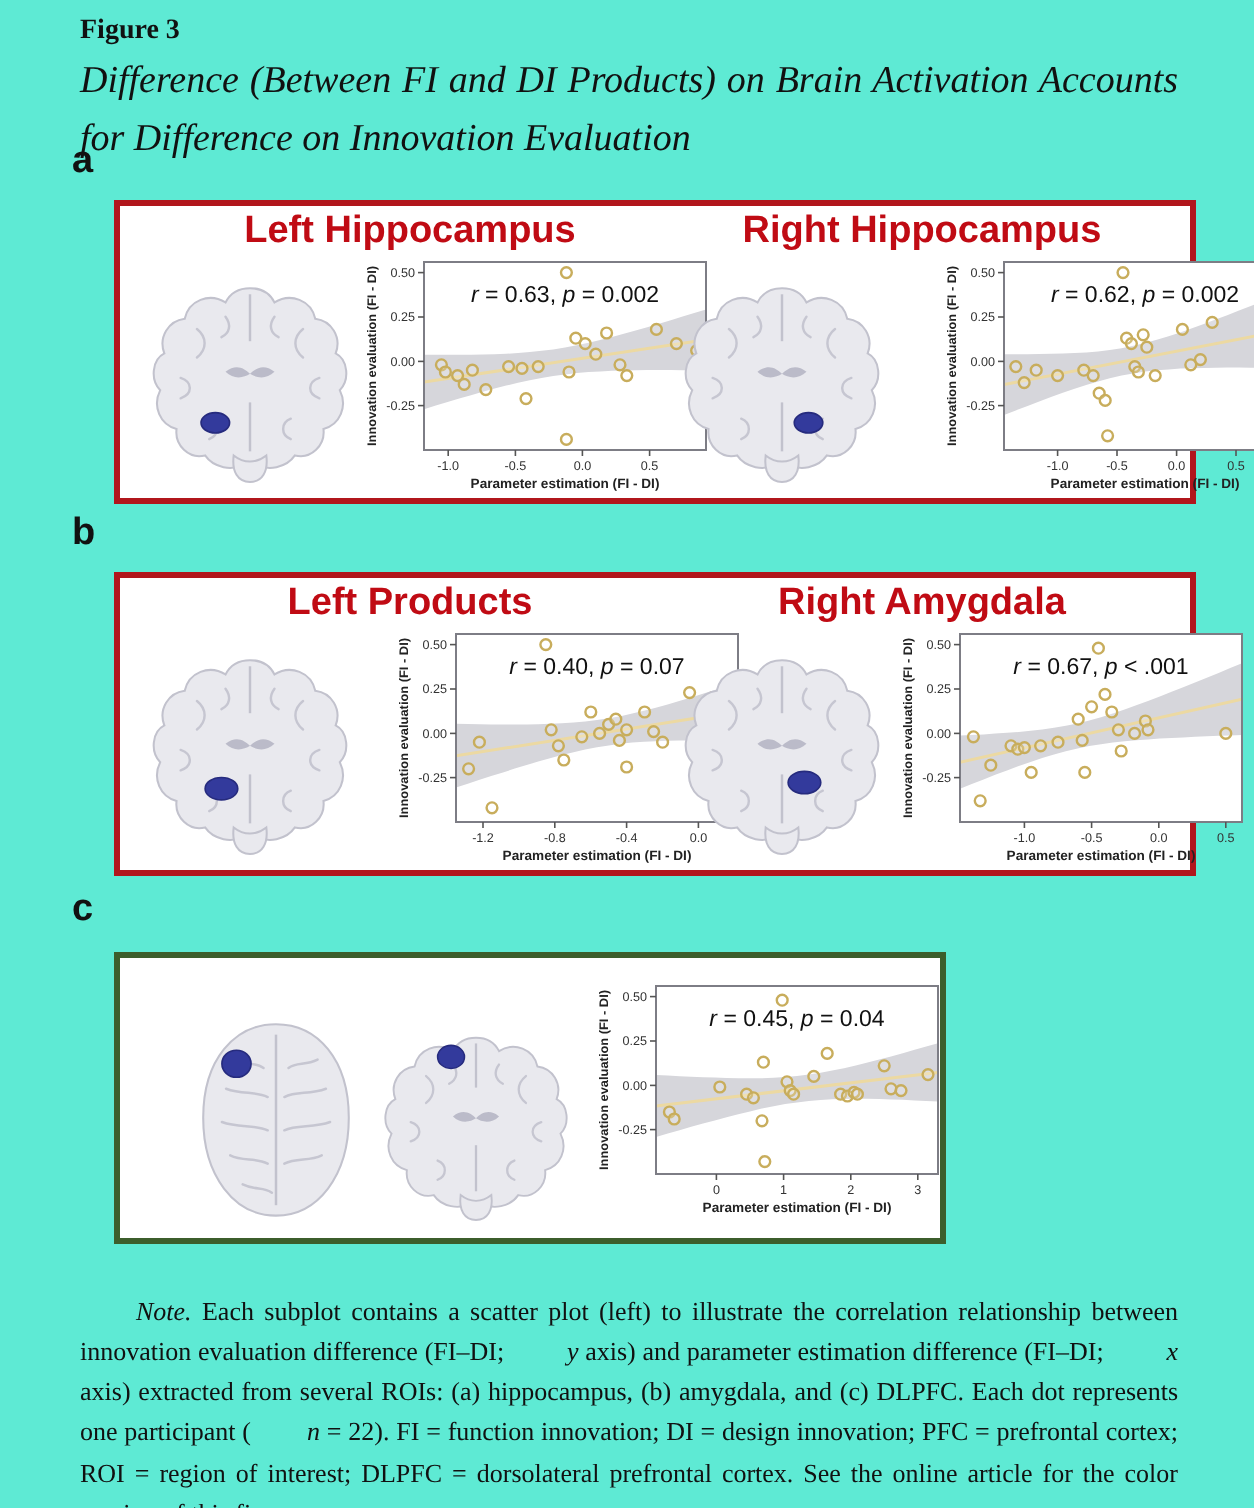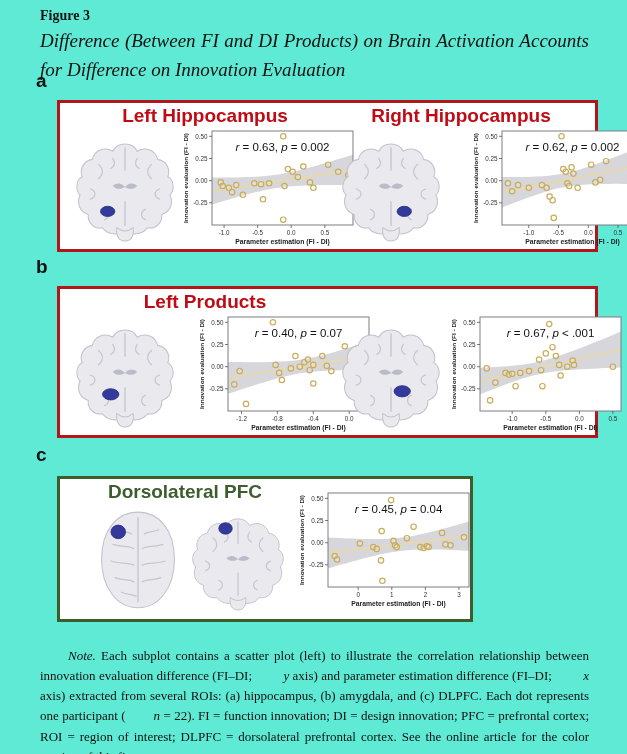--- a/index.html
+++ b/index.html
@@ -191,20 +191,21 @@
           <text x="27.5" y="78.0" font-size="6.3" text-anchor="end" fill="#333" font-family="Liberation Sans,sans-serif">-0.25</text>
     <text x="102.5" y="24" font-size="11.5" text-anchor="middle" fill="#111" font-family="Liberation Sans,sans-serif"><tspan font-style="italic">r</tspan> = 0.62, <tspan font-style="italic">p</tspan> = 0.002</text>
     <text x="102.5" y="117" font-size="6.8" font-weight="bold" text-anchor="middle" fill="#222" font-family="Liberation Sans,sans-serif">Parameter estimation (FI - DI)</text>
     <text transform="translate(8,51) rotate(-90)" font-size="6.2" font-weight="bold" text-anchor="middle" fill="#222" font-family="Liberation Sans,sans-serif" textLength="90" lengthAdjust="spacingAndGlyphs">Innovation evaluation (FI - DI)</text>
   </svg></div>
   </div>
 
   <div class="panel-letter" style="top:256px">b</div>
   <div class="panel-box red-box" style="top:286px">
     <div class="sub-title red-t" style="left:0;width:290px">Left Products</div>
+    <div class="sub-title red-t" style="left:270px;width:262px">Right Amygdala</div>
     <div class="brain" style="left:14px;top:36px">
       <svg width="102" height="104" viewBox="0 0 100 100">
           <use href="#sym-coronal"></use>
           <ellipse class="roi" cx="36" cy="67" rx="8" ry="5.5"></ellipse>
         </svg>
     </div>
     <div class="chart" style="left:136px;top:24px"><svg width="178" height="120" viewBox="0 0 178 120">
     <clipPath id="cp2">
             <rect x="32" y="4" width="141" height="94"></rect>
           </clipPath>
@@ -311,21 +312,20 @@
           <line x1="29" y1="75.8" x2="32" y2="75.8" stroke="#555" stroke-width="0.8"></line>
           <text x="27.5" y="78.0" font-size="6.3" text-anchor="end" fill="#333" font-family="Liberation Sans,sans-serif">-0.25</text>
     <text x="102.5" y="24" font-size="11.5" text-anchor="middle" fill="#111" font-family="Liberation Sans,sans-serif"><tspan font-style="italic">r</tspan> = 0.67, <tspan font-style="italic">p</tspan> &lt; .001</text>
     <text x="102.5" y="117" font-size="6.8" font-weight="bold" text-anchor="middle" fill="#222" font-family="Liberation Sans,sans-serif">Parameter estimation (FI - DI)</text>
     <text transform="translate(8,51) rotate(-90)" font-size="6.2" font-weight="bold" text-anchor="middle" fill="#222" font-family="Liberation Sans,sans-serif" textLength="90" lengthAdjust="spacingAndGlyphs">Innovation evaluation (FI - DI)</text>
   </svg></div>
   </div>
 
   <div class="panel-letter" style="top:444px">c</div>
   <div class="panel-box green-box" style="top:476px">
-    <div class="sub-title green-t" style="left:0;width:250px">Dorsolateral PFC</div>
     <div class="brain" style="left:26px;top:30px">
       <svg width="104" height="104" viewBox="0 0 100 100">
           <use href="#sym-axial"></use>
           <ellipse class="roi" cx="31" cy="22" rx="7" ry="6.5"></ellipse>
         </svg>
     </div>
     <div class="brain" style="left:130px;top:36px">
       <svg width="96" height="96" viewBox="0 0 100 100">
           <use href="#sym-coronal"></use>
           <ellipse class="roi" cx="37" cy="14" rx="7" ry="6"></ellipse>

